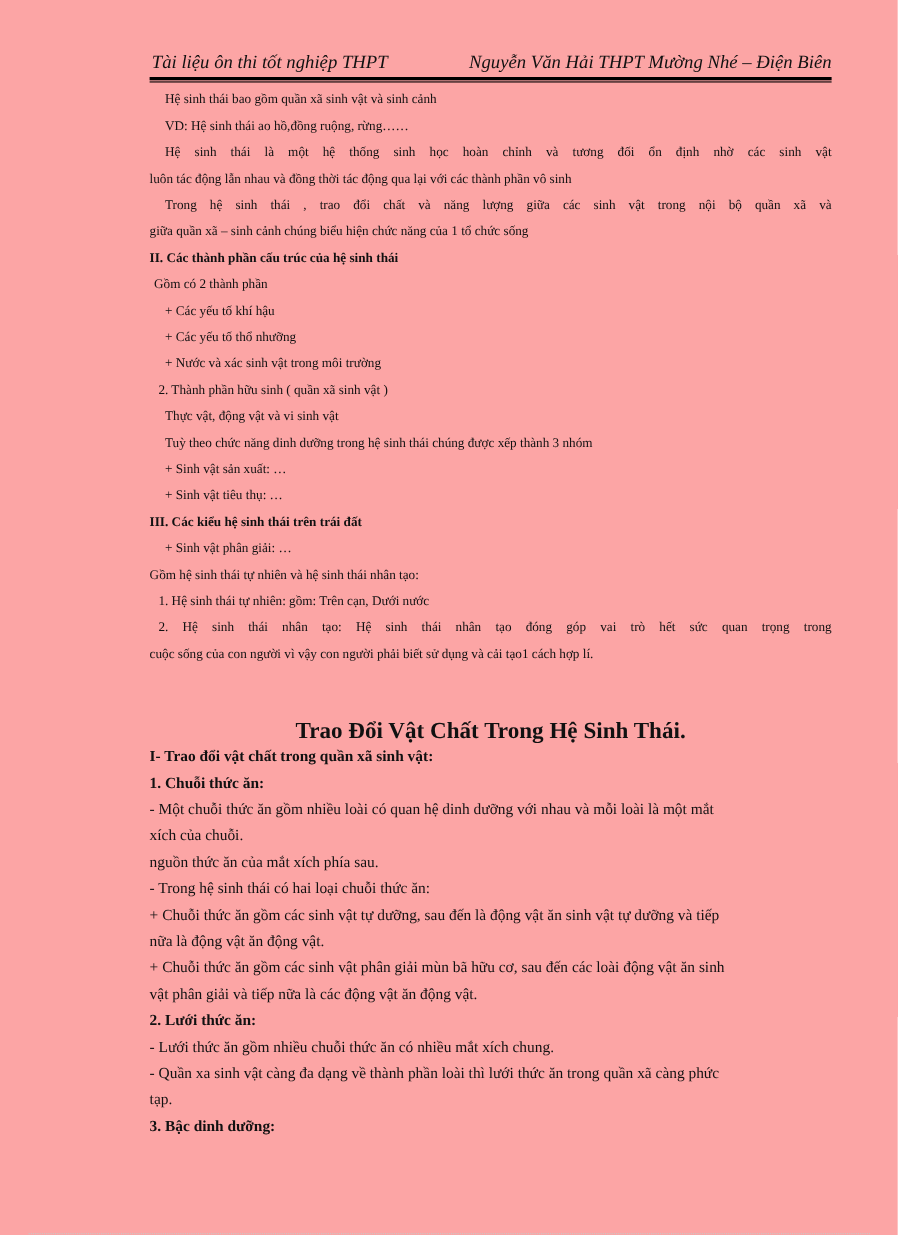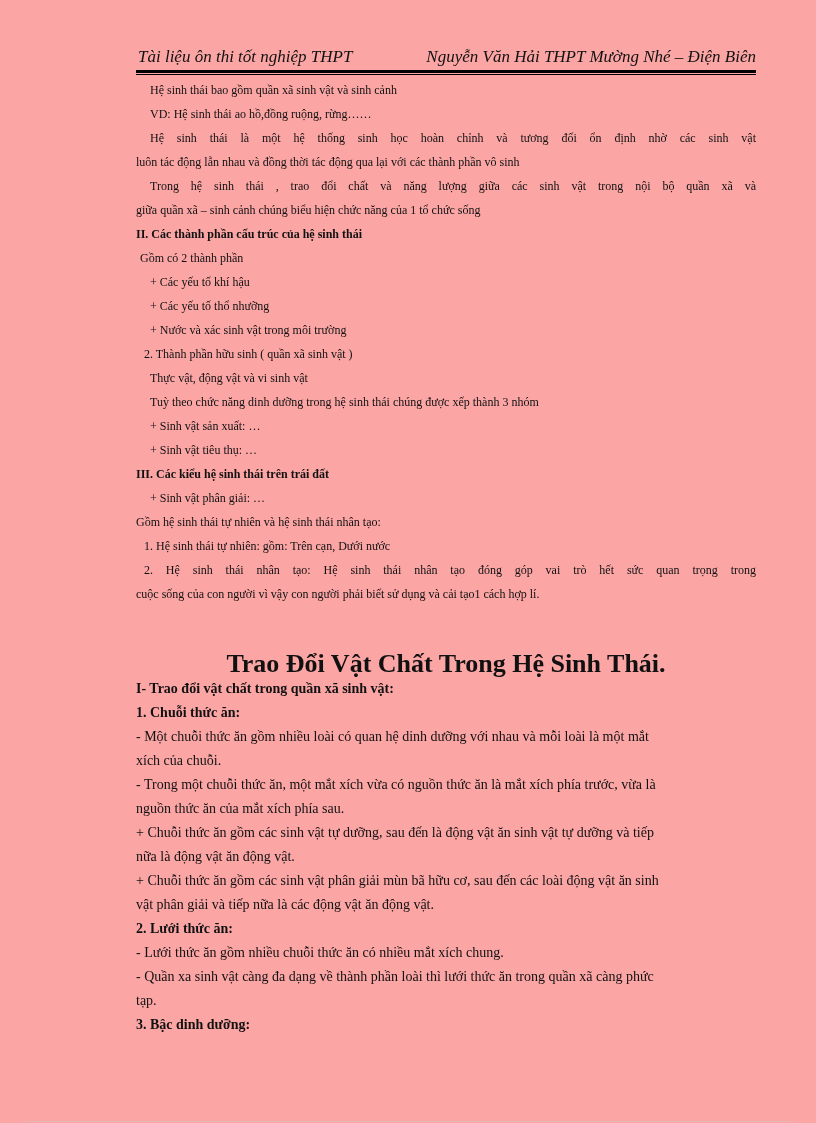--- a/index.html
+++ b/index.html
@@ -13,21 +13,21 @@
     .rule-thick { position: absolute; left: 136px; top: 70px; width: 620px; height: 3px; background: #000; }
     .rule-thin { position: absolute; left: 136px; top: 74px; width: 620px; height: 1px; background: #000; }
     .content { position: absolute; left: 136px; top: 78px; width: 620px; font-size: 12px; }
     .line { height: 24px; line-height: 24px; white-space: nowrap; }
     .just { text-align: justify; text-align-last: justify; white-space: normal; }
     .ind1 { padding-left: 4px; }
     .ind2 { padding-left: 8px; }
     .ind3 { padding-left: 14px; }
     .b { font-weight: bold; }
     .title { position: absolute; left: 136px; top: 649px; width: 620px; text-align: center;
-             font-size: 26px; font-weight: bold; height: 30px; line-height: 30px; }
+             font-size: 21px; font-weight: bold; height: 30px; line-height: 30px; }
     .content2 { position: absolute; left: 136px; top: 677px; width: 620px; font-size: 14px; }
     .footer-dots { position: absolute; left: 26px; top: 1121px; width: 765px; height: 1px;
                    border-top: 1px dotted #c8c8c8; }
   </style>
 </head>
 <body>
 
 <div class="page">
 
   <div class="header">
@@ -64,22 +64,22 @@
     <div class="line">cuộc sống của con người vì vậy con người phải biết sử dụng và cải tạo1 cách hợp lí.</div>
   </div>
 
   <div class="title">Trao Đổi Vật Chất Trong Hệ Sinh Thái.</div>
 
   <div class="content2">
     <div class="line b">I- Trao đổi vật chất trong quần xã sinh vật:</div>
     <div class="line b">1. Chuỗi thức ăn:</div>
     <div class="line">- Một chuỗi thức ăn gồm nhiều loài có quan hệ dinh dưỡng với nhau và mỗi loài là một mắt</div>
     <div class="line">xích của chuỗi.</div>
-    <div class="line">- Trong một chuỗi thức ăn, một mắt xích vừa có nguồn thức ăn là mắt xích phía trước, vừa là</div>
     <div class="line">nguồn thức ăn của mắt xích phía sau.</div>
+    <div class="line">- Trong hệ sinh thái có hai loại chuỗi thức ăn:</div>
     <div class="line">+ Chuỗi thức ăn gồm các sinh vật tự dưỡng, sau đến là động vật ăn sinh vật tự dưỡng và tiếp</div>
     <div class="line">nữa là động vật ăn động vật.</div>
     <div class="line">+ Chuỗi thức ăn gồm các sinh vật phân giải mùn bã hữu cơ, sau đến các loài động vật ăn sinh</div>
     <div class="line">vật phân giải và tiếp nữa là các động vật ăn động vật.</div>
     <div class="line b">2. Lưới thức ăn:</div>
     <div class="line">- Lưới thức ăn gồm nhiều chuỗi thức ăn có nhiều mắt xích chung.</div>
     <div class="line">- Quần xa sinh vật càng đa dạng về thành phần loài thì lưới thức ăn trong quần xã càng phức</div>
     <div class="line">tạp.</div>
     <div class="line b">3. Bậc dinh dưỡng:</div>
   </div>

